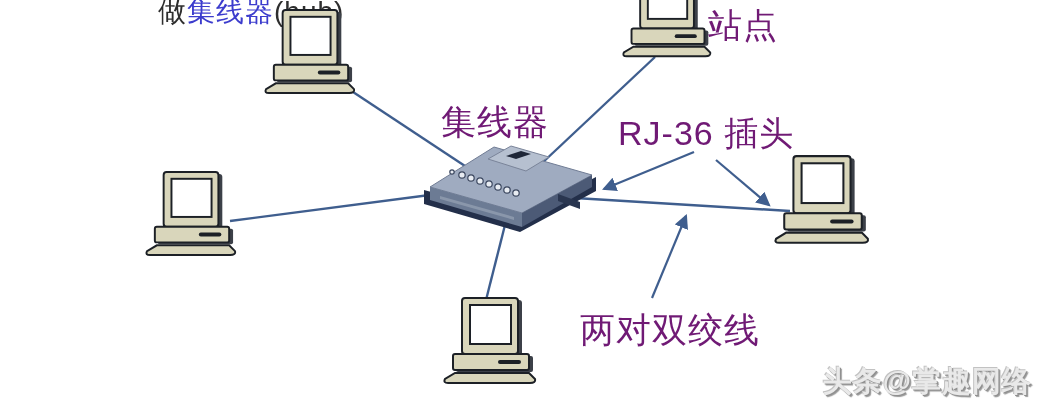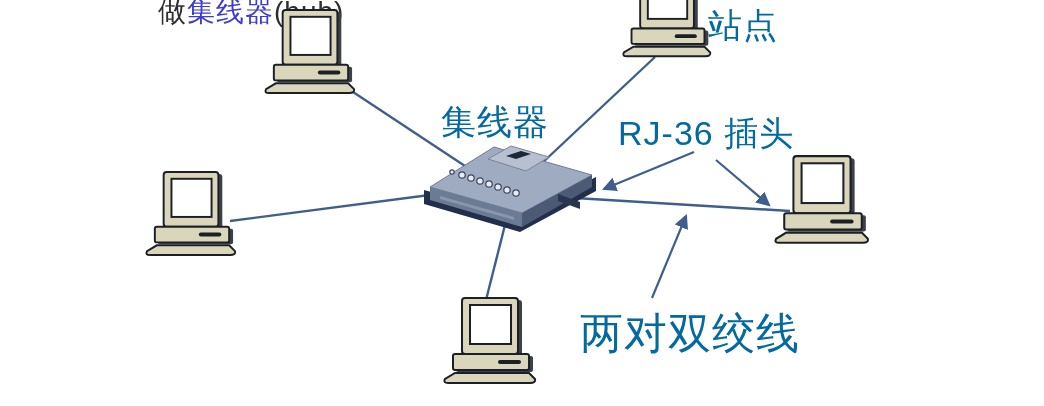--- a/index.html
+++ b/index.html
@@ -8,27 +8,27 @@
     overflow:hidden;font-family:"Liberation Sans",sans-serif;
   }
   .layer{position:absolute;left:0;top:0;}
   .computer{position:absolute;}
   .note{
     position:absolute;left:158px;top:-7px;font-size:28px;font-weight:500;
     color:#2e2e2e;white-space:nowrap;letter-spacing:1px;
   }
   .note .blue{color:#3c3ccd;}
   .label{
-    position:absolute;color:#0369a1;font-weight:500;white-space:nowrap;
+    position:absolute;color:#701a75;font-weight:500;white-space:nowrap;
     letter-spacing:1px;line-height:1;
   }
   .label-hub{left:441px;top:104px;font-size:35px;}
   .label-station{left:708px;top:8px;font-size:34px;}
   .label-rj45{left:618px;top:116px;font-size:34px;}
-  .label-tp{left:580px;top:312px;font-size:43px;}
+  .label-tp{left:580px;top:312px;font-size:35px;}
   .watermark{
     position:absolute;right:12px;top:362px;font-size:29px;font-weight:700;
     color:#e9e9e9;letter-spacing:1px;white-space:nowrap;
     text-shadow:-1px -1px 0 #c2c2c2, 1px 1px 0 #8f8f8f, 2px 2px 1px #9a9a9a;
   }
 </style>
 </head>
 <body>
 
 <div class="stage">
@@ -113,14 +113,15 @@
     </svg>
   <svg class="computer" style="left:440px;top:296px" width="102" height="90" viewBox="0 0 100 90">
       <use href="#pc"></use>
     </svg>
 
   <div class="label label-hub">集线器</div>
   <div class="label label-station">站点</div>
   <div class="label label-rj45">RJ-36 插头</div>
   <div class="label label-tp">两对双绞线</div>
 
+  <div class="watermark">头条@掌趣网络</div>
 
 </div>
 
 </body></html>

